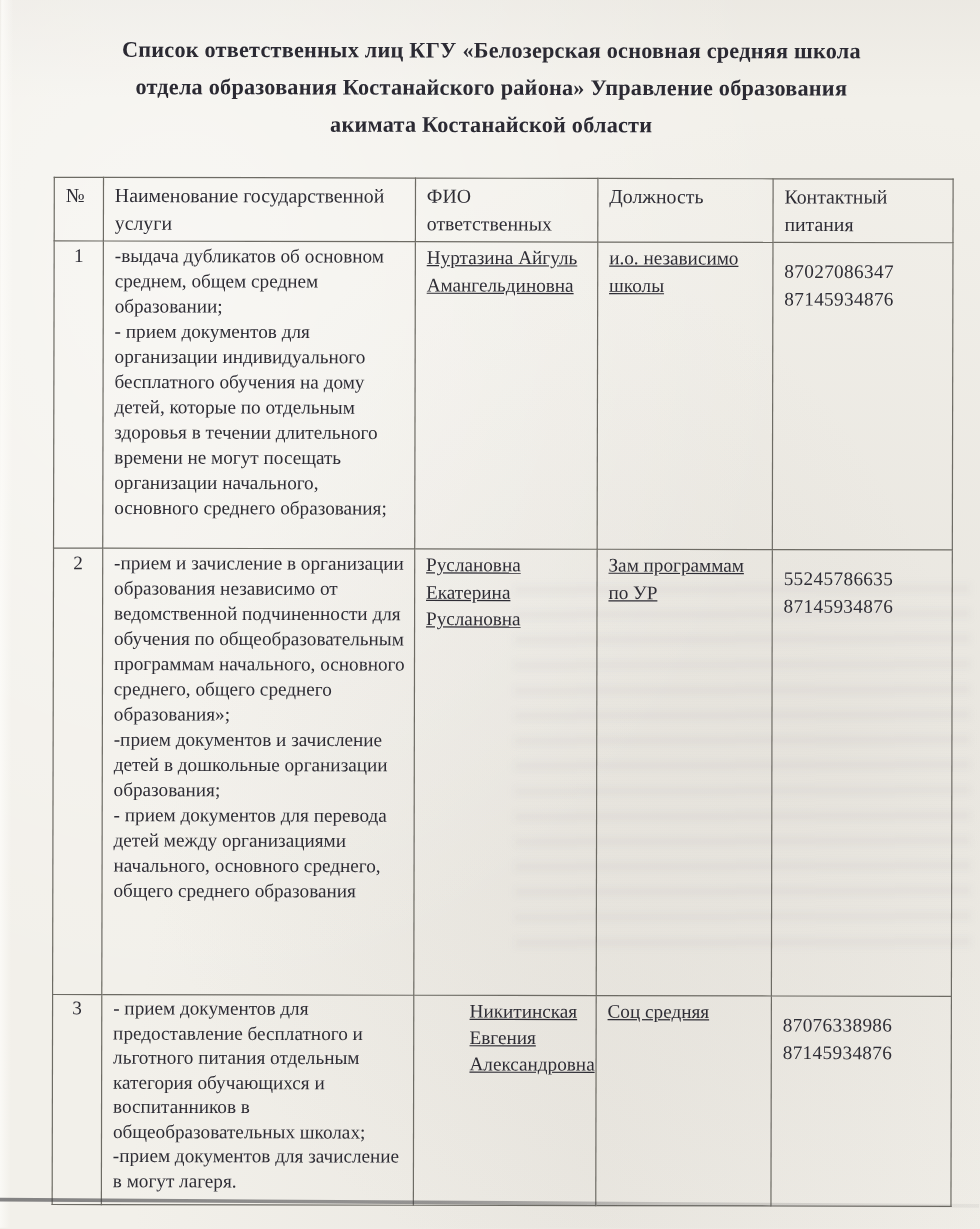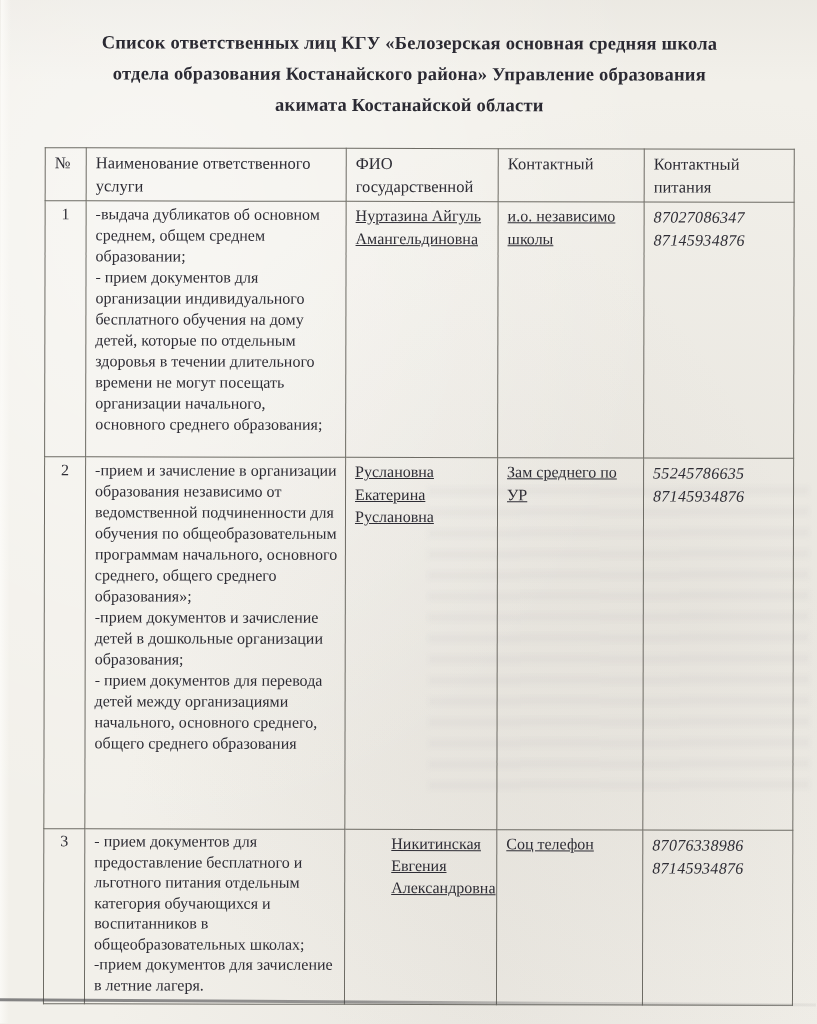--- a/index.html
+++ b/index.html
@@ -100,23 +100,22 @@
     white-space: normal;
   }
   .doc-table td.c-name,
   .doc-table td.c-pos {
     line-height: 22.5px;
     padding-top: 3px;
     text-decoration: underline;
   }
   .doc-table td.c-phone {
     line-height: 23px;
-    padding-top: 3px;
+    padding-top: 13px;
     letter-spacing: 0.3px;
-    font-style: italic;
   }
   tr.row-1 { height: 256px; }
   tr.row-2 { height: 372px; }
   tr.row-3 { height: 175px; }
   tr.row-3 td { line-height: 20.5px; }
   tr.row-3 td.c-name { line-height: 22px; padding-left: 46px; }
 
   
   .fold-line {
     position: absolute;
@@ -150,52 +149,52 @@
     <colgroup>
       <col style="width:41px">
       <col style="width:260px">
       <col style="width:152px">
       <col style="width:146px">
       <col style="width:150px">
     </colgroup>
     <thead>
       <tr>
         <th>№</th>
-        <th>Наименование ответственного услуги</th>
-        <th>ФИО государственной</th>
-        <th>Контактный</th>
+        <th>Наименование государственной услуги</th>
+        <th>ФИО ответственных</th>
+        <th>Должность</th>
         <th>Контактный питания</th>
       </tr>
     </thead>
     <tbody>
       <tr class="row-1">
         <td class="c-num">1</td>
         <td class="c-service">-выдача дубликатов об основном среднем, общем среднем образовании;
 - прием документов для организации индивидуального бесплатного обучения на дому детей, которые по отдельным здоровья в течении длительного времени не могут посещать организации начального, основного среднего образования;</td>
         <td class="c-name">Нуртазина Айгуль Амангельдиновна</td>
         <td class="c-pos">и.о. независимо школы</td>
         <td class="c-phone">87027086347
 87145934876</td>
       </tr>
       <tr class="row-2">
         <td class="c-num">2</td>
         <td class="c-service">-прием и зачисление в организации образования независимо от ведомственной подчиненности для обучения по общеобразовательным программам начального, основного среднего, общего среднего образования»;
 -прием документов и зачисление детей в дошкольные организации образования;
 - прием документов для перевода детей между организациями начального, основного среднего, общего среднего образования</td>
         <td class="c-name">Руслановна Екатерина Руслановна</td>
-        <td class="c-pos">Зам среднего по УР</td>
+        <td class="c-pos">Зам программам по УР</td>
         <td class="c-phone">55245786635
 87145934876</td>
       </tr>
       <tr class="row-3">
         <td class="c-num">3</td>
         <td class="c-service">- прием документов для предоставление бесплатного и льготного питания отдельным категория обучающихся и воспитанников в общеобразовательных школах;
--прием документов для зачисление в летние лагеря.</td>
+-прием документов для зачисление в могут лагеря.</td>
         <td class="c-name">Никитинская Евгения Александровна</td>
-        <td class="c-pos">Соц телефон</td>
+        <td class="c-pos">Соц средняя</td>
         <td class="c-phone">87076338986
 87145934876</td>
       </tr>
     </tbody>
   </table>
 
   <div class="fold-line"></div>
 
 </div>
 

